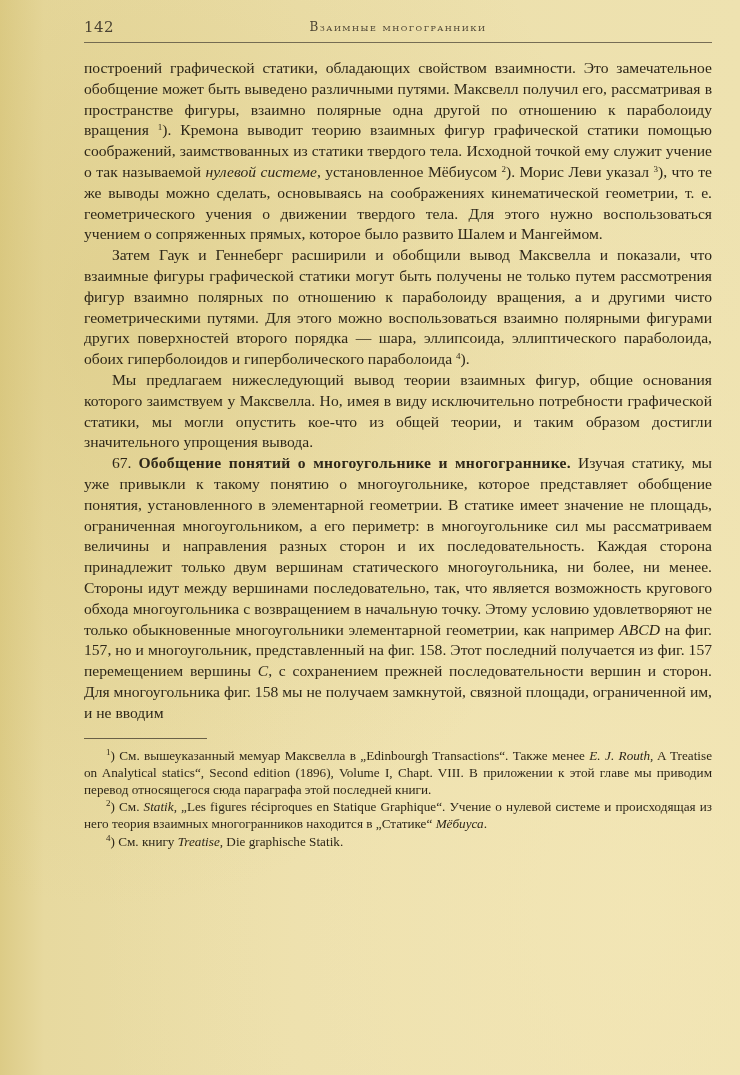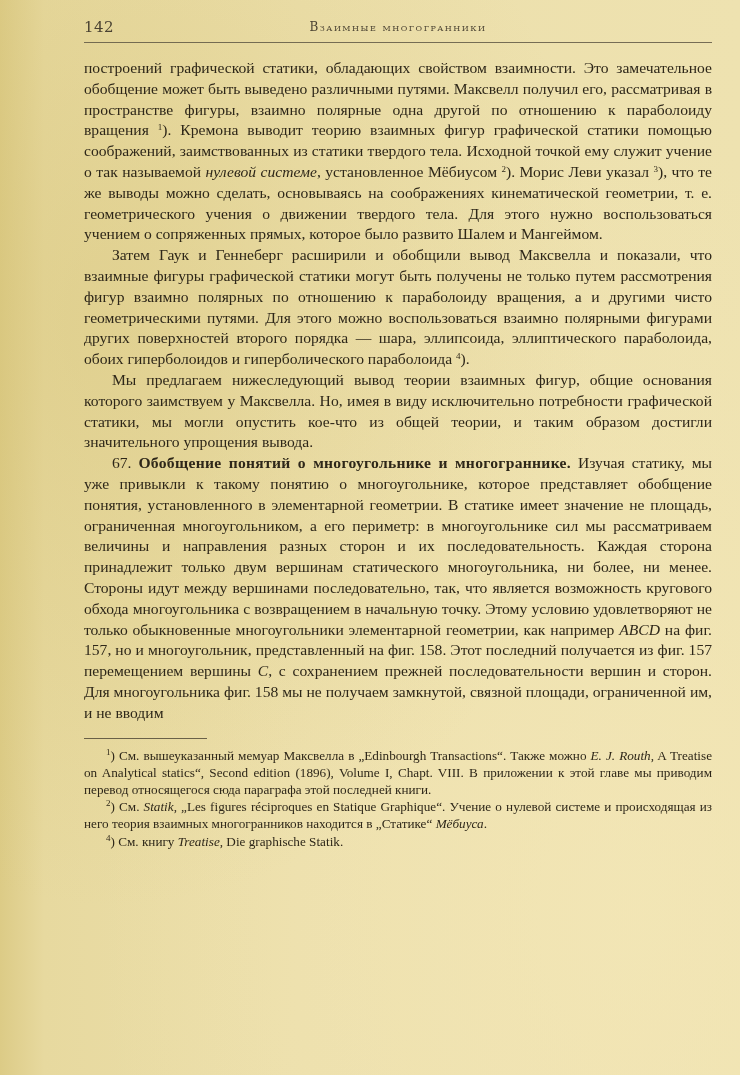--- a/index.html
+++ b/index.html
@@ -126,18 +126,18 @@
 
     <p class="indent">Мы предлагаем нижеследующий вывод теории взаимных фигур, общие основания которого заимствуем у Максвелла. Но, имея в виду исключительно потребности графической статики, мы могли опустить кое-что из общей теории, и таким образом достигли значительного упрощения вывода.</p>
 
     <p class="indent"><span class="section-num">67.</span> <span class="section-title">Обобщение понятий о многоугольнике и многограннике.</span><span> Изучая статику, мы уже привыкли к такому понятию о многоугольнике, которое представляет обобщение понятия, установленного в элементарной геометрии. В статике имеет значение не площадь, ограниченная многоугольником, а его периметр: в многоугольнике сил мы рассматриваем величины и направления разных сторон и их последовательность. Каждая сторона принадлежит только двум вершинам статического многоугольника, ни более, ни менее. Стороны идут между вершинами последовательно, так, что является возможность кругового обхода многоугольника с возвращением в начальную точку. Этому условию удовлетворяют не только обыкновенные многоугольники элементарной геометрии, как например </span><span class="it">ABCD</span><span> на фиг. 157, но и многоугольник, представленный на фиг. 158. Этот последний получается из фиг. 157 перемещением вершины </span><span class="it">C</span><span>, с сохранением прежней последовательности вершин и сторон. Для многоугольника фиг. 158 мы не получаем замкнутой, связной площади, ограниченной им, и не вводим</span></p>
 
   </div>
 
   <div class="footnote-rule"></div>
 
   <div class="footnotes">
-    <p><sup>1</sup><span>) См. вышеуказанный мемуар Максвелла в „Edinbourgh Transactions“. Также можно </span><span class="it">E. J. Routh</span><span>, A Treatise on Analytical statics“, Second edition (1896), Volume I, Chapt. VIII. В приложении к этой главе мы приводим перевод относящегося сюда параграфа этой последней книги.</span></p>
+    <p><sup>1</sup><span>) См. вышеуказанный мемуар Максвелла в „Edinbourgh Transactions“. Также менее </span><span class="it">E. J. Routh</span><span>, A Treatise on Analytical statics“, Second edition (1896), Volume I, Chapt. VIII. В приложении к этой главе мы приводим перевод относящегося сюда параграфа этой последней книги.</span></p>
     <p><sup>2</sup><span>) См. </span><span class="it">Statik</span><span>, „Les figures réciproques en Statique Graphique“. Учение о нулевой системе и происходящая из него теория взаимных многогранников находится в „Статике“ </span><span class="it">Мёбиуса</span><span>.</span></p>
     <p><sup>4</sup><span>) См. книгу </span><span class="it">Treatise</span><span>, Die graphische Statik.</span></p>
   </div>
 
 </div>
 
 </body></html>

